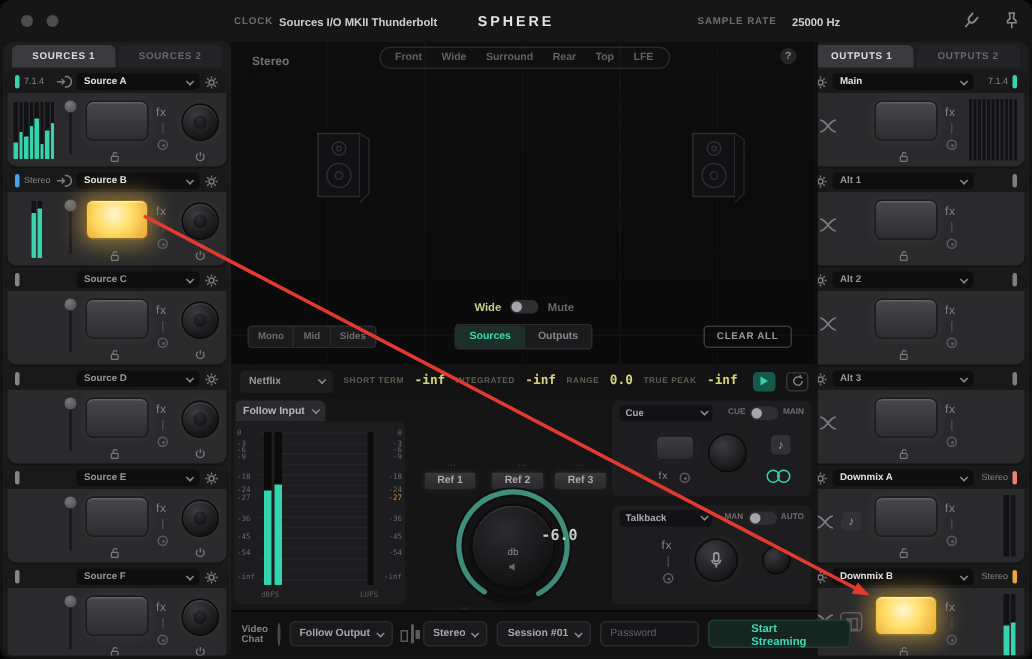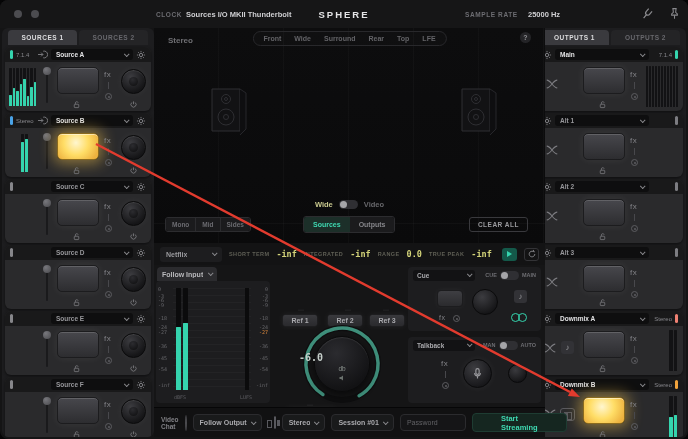--- a/index.html
+++ b/index.html
@@ -113,21 +113,21 @@
   .scale span:nth-child(10){top:77%} .scale span:nth-child(11){top:92%}
   .meter-main { left:20px; top:7px; bottom:13px; gap:2px; } .meter-main .track { width:5px; background:#0b0b0c; }
   .meter-dark2 { position:absolute; right:21px; top:7px; bottom:13px; width:4px; background:#0b0b0c; }
   .meter-unit { position:absolute; bottom:3px; font-size:5px; color:#5c5c60; font-family:"DejaVu Sans Mono", monospace; }
 
   .dots { position:absolute; font-size:6px; color:#4e4e52; letter-spacing:1px; }
   .ref-btn { position:absolute; top:49px; width:36px; height:13px; border-radius:3px; background:linear-gradient(#39393d,#2a2a2d); border:1px solid #1d1d1f; font-size:7px; font-weight:bold; color:#a9a9ad; display:flex; align-items:center; justify-content:center; box-shadow:0 0 6px rgba(255,255,255,.05); }
 
   .big-knob { position:absolute; left:145px; top:56px; width:86px; height:86px; }
   .big-knob .inner { position:absolute; left:15px; top:15px; width:56px; height:56px; border-radius:50%; background:radial-gradient(circle at 40% 30%, #2b2b2f, #121214 75%); border:1px solid #0a0a0b; box-shadow:inset 0 1px 1px rgba(255,255,255,.1), 0 3px 8px rgba(0,0,0,.6); }
-  .vol-value { position:absolute; left:0; right:0; top:31px; text-align:left; font-size:10px; font-weight:bold; color:#c4cdc8; font-family:"DejaVu Sans Mono", monospace; }
+  .vol-value { position:absolute; left:0; right:0; top:31px; text-align:right; font-size:10px; font-weight:bold; color:#c4cdc8; font-family:"DejaVu Sans Mono", monospace; }
   .vol-unit { position:absolute; left:0; right:0; top:44px; text-align:center; font-size:6.5px; color:#8a918d; }
   .vol-spk { position:absolute; left:0; right:0; top:53px; text-align:center; color:#6a716d; }
 
   .dim-btn { position:absolute; left:131px; top:143px; width:52px; height:16px; border-radius:4px; background:linear-gradient(#3a3a3e,#2b2b2e); border:1px solid #1d1d1f; color:#cfcfd2; font-size:7.5px; font-weight:bold; display:flex; align-items:center; justify-content:center; box-shadow:0 0 7px rgba(255,255,255,.06); }
   .cut-btn { position:absolute; left:198px; top:143px; width:52px; height:17px; border-radius:4px; background:linear-gradient(#3a1512,#2a0f0d); border:1px solid #55201a; color:#df5748; font-size:7.5px; font-weight:bold; display:flex; align-items:center; justify-content:center; }
 
   .sub-panel { position:absolute; left:254px; width:133px; background:#1d1d1f; border-radius:4px; }
   .cue-panel { top:2px; height:64px; }
   .tb-panel { top:72px; height:66px; }
   .sub-head { position:relative; height:16px; display:flex; align-items:center; padding:0 5px; gap:3px; }
@@ -795,21 +795,21 @@
       <svg class="speaker spk-right" width="46" height="50">
           <use href="#i-speaker"></use>
         </svg>
     </div>
 
     <div class="solo-row">
       <span class="solo-txt">Wide</span>
       <span class="toggle">
           <i></i>
         </span>
-      <span class="mute-txt">Video</span>
+      <span class="mute-txt">Mute</span>
     </div>
 
     <div class="mode-row">
       <div class="chan-group">
         <span>Mono</span>
         <span>Mid</span>
         <span>Sides</span>
       </div>
       <div class="view-toggle">
         <span class="active">Sources</span>

